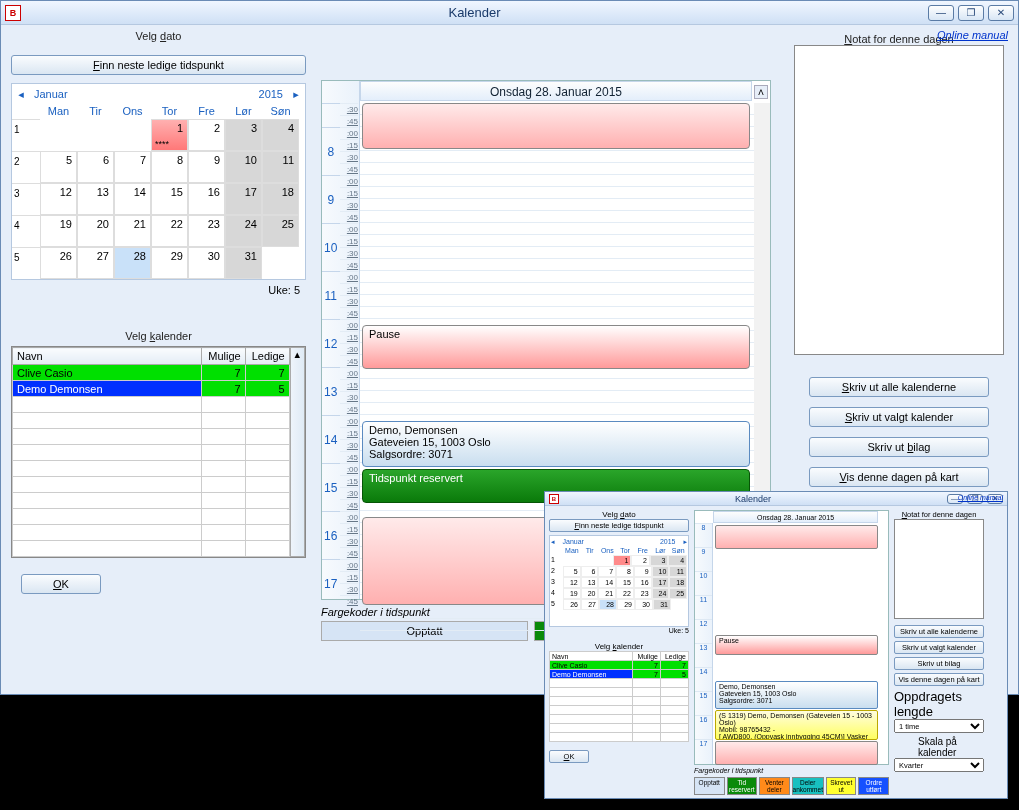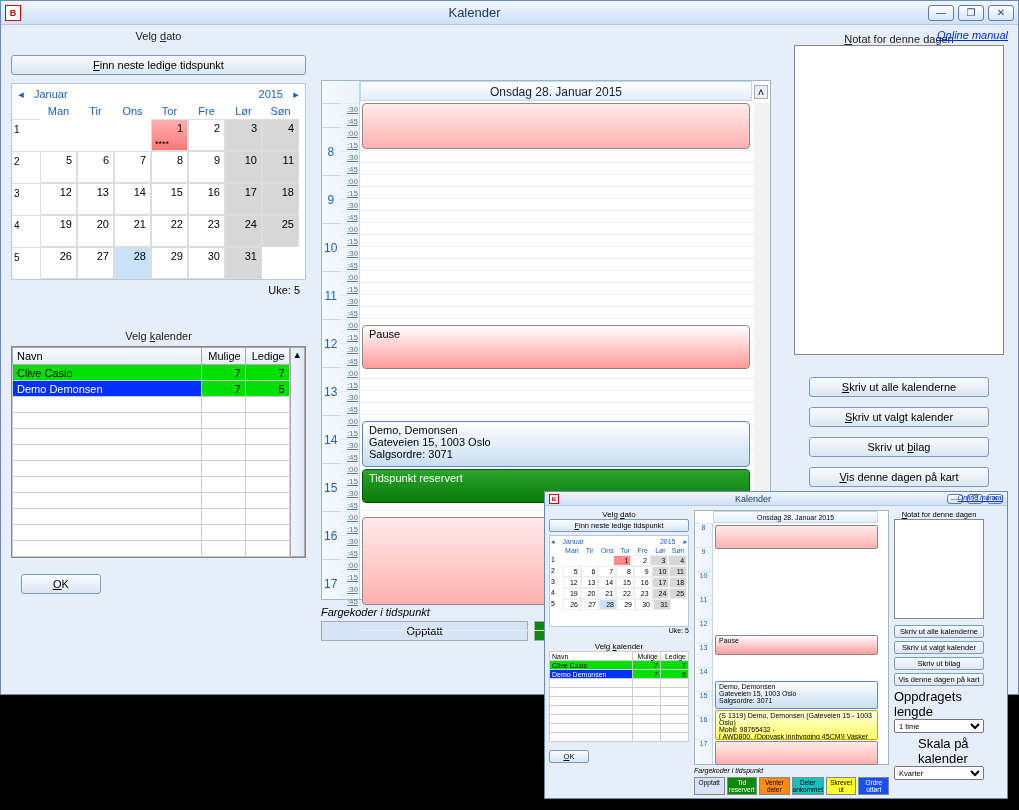--- a/index.html
+++ b/index.html
@@ -681,17 +681,17 @@
       <div style="text-align:center;font-size:7.5px;"><u>N</u>otat for denne dagen</div>
       <div class="mini-note"></div>
       <div id="mini-right-btns" style="margin-top:6px;">
           <div class="mini-btn">Skriv ut alle kalenderne</div>
           <div class="mini-btn">Skriv ut valgt kalender</div>
           <div class="mini-btn">Skriv ut bilag</div>
           <div class="mini-btn">Vis denne dagen på kart</div>
         </div>
       <div style="font-size:13px;margin-top:2px;">Oppdragets lengde</div>
       <select class="mini-sel"><option>1 time</option></select>
-      <div style="font-size:13px;padding-left:24px;">Skala på kalender</div>
+      <div style="font-size:10px;padding-left:24px;">Skala på kalender</div>
       <select class="mini-sel"><option>Kvarter</option></select>
     </div>
   </div>
 </div>
 
 </body></html>

